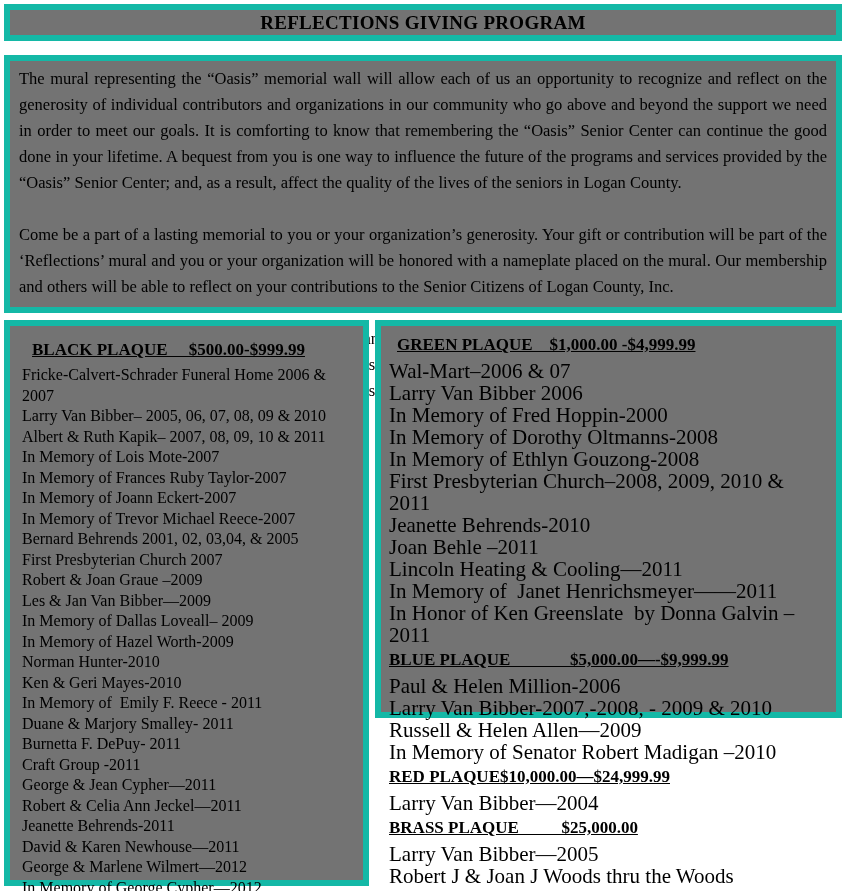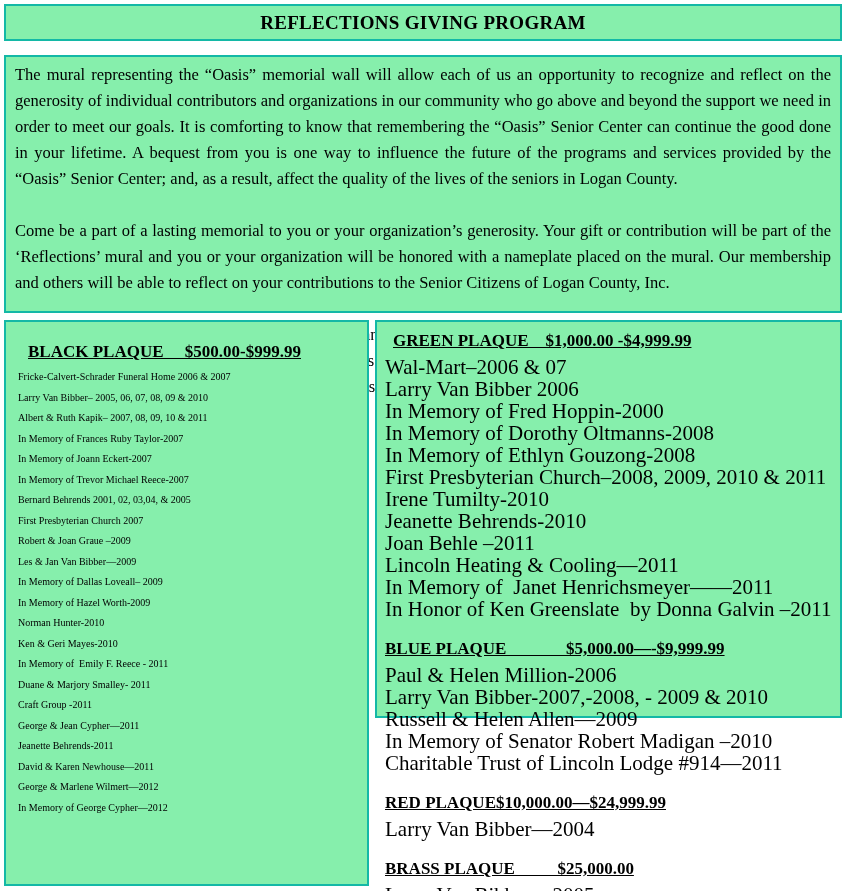--- a/index.html
+++ b/index.html
@@ -7,23 +7,23 @@
     position: relative;
     width: 846px;
     height: 891px;
     background: #ffffff;
     font-family: "Liberation Serif", "DejaVu Serif", serif;
     color: #000000;
     overflow: hidden;
   }
   .box {
     position: absolute;
-    border: 2px solid #14b8a6;
+    border: 6px solid #14b8a6;
     box-sizing: border-box;
-    background: #86efac;
+    background: #737373;
   }
   .title-box {
     top: 4px; left: 4px; width: 838px; height: 37px;
     display: flex; align-items: center; justify-content: center;
   }
   .title-text {
     font-size: 19px;
     font-weight: bold;
     letter-spacing: 0.3px;
     white-space: pre;
@@ -33,39 +33,39 @@
     padding: 5px 9px 16px 9px;
   }
   .intro-box p {
     margin: 0 0 26px 0;
     font-size: 16.5px;
     line-height: 26px;
     text-align: justify;
   }
   .left-box {
     top: 320px; left: 4px; width: 365px; height: 566px;
-    padding: 18px 6px 0 12px;
+    padding: 12px 6px 0 12px;
   }
   .right-box {
     top: 320px; left: 375px; width: 467px; height: 398px;
     padding: 7px 6px 0 8px;
   }
   .plaque-header {
     font-weight: bold;
     text-decoration: underline;
     white-space: pre-wrap;
     font-size: 17px;
     line-height: 24px;
     margin-bottom: 3px;
   }
   .left-box .plaque-header { padding-left: 10px; }
   .right-box .plaque-header.indented { padding-left: 8px; }
-  .right-box .section + .section .plaque-header { margin-top: 17px; }
+  .right-box .section + .section .plaque-header { margin-top: 2px; }
   .left-box .list-item {
-    font-size: 10px;
+    font-size: 16px;
     line-height: 20.5px;
     white-space: pre-wrap;
   }
   .right-box .list-item {
     font-size: 21px;
     line-height: 22px;
     white-space: pre-wrap;
   }
 </style>
 </head>
@@ -82,68 +82,69 @@
     <p>Come be a part of a lasting memorial to you or your organization’s generosity.  Your gift or contribution will be part of the ‘Reflections’ mural and you or your organization will be honored with a nameplate placed on the mural.  Our membership and others will be able to reflect on your  contributions to the Senior Citizens of Logan County, Inc.</p>
     <p>The Reflections Program policy states that an organization’s or individual’s donations during a calendar year will be accumulated to reflect the total donation to the Oasis Senior Center for any one calendar year. If you wish to enroll in a regular giving program with monthly, quarterly or semi-annual donation payments, contact the Executive Director for details.</p>
   </div>
 
   <div class="box left-box">
     <div class="plaque-header">BLACK PLAQUE     $500.00-$999.99</div>
     <div>
         <div class="list-item">Fricke-Calvert-Schrader Funeral Home 2006 &amp; 2007</div>
         <div class="list-item">Larry Van Bibber– 2005, 06, 07, 08, 09 &amp; 2010</div>
         <div class="list-item">Albert &amp; Ruth Kapik– 2007, 08, 09, 10 &amp; 2011</div>
+        <div class="list-item">In Memory of Lois Mote-2007</div>
         <div class="list-item">In Memory of Frances Ruby Taylor-2007</div>
         <div class="list-item">In Memory of Joann Eckert-2007</div>
         <div class="list-item">In Memory of Trevor Michael Reece-2007</div>
         <div class="list-item">Bernard Behrends 2001, 02, 03,04, &amp; 2005</div>
         <div class="list-item">First Presbyterian Church 2007</div>
         <div class="list-item">Robert &amp; Joan Graue –2009</div>
         <div class="list-item">Les &amp; Jan Van Bibber—2009</div>
         <div class="list-item">In Memory of Dallas Loveall– 2009</div>
         <div class="list-item">In Memory of Hazel Worth-2009</div>
         <div class="list-item">Norman Hunter-2010</div>
         <div class="list-item">Ken &amp; Geri Mayes-2010</div>
         <div class="list-item">In Memory of  Emily F. Reece - 2011</div>
         <div class="list-item">Duane &amp; Marjory Smalley- 2011</div>
+        <div class="list-item">Burnetta F. DePuy- 2011</div>
         <div class="list-item">Craft Group -2011</div>
         <div class="list-item">George &amp; Jean Cypher—2011</div>
+        <div class="list-item">Robert &amp; Celia Ann Jeckel—2011</div>
         <div class="list-item">Jeanette Behrends-2011</div>
         <div class="list-item">David &amp; Karen Newhouse—2011</div>
         <div class="list-item">George &amp; Marlene Wilmert—2012</div>
         <div class="list-item">In Memory of George Cypher—2012</div>
       </div>
   </div>
 
   <div class="box right-box">
     <div class="section">
       <div class="plaque-header indented">GREEN PLAQUE    $1,000.00 -$4,999.99</div>
       <div>
           <div class="list-item">Wal-Mart–2006 &amp; 07</div>
           <div class="list-item">Larry Van Bibber 2006</div>
           <div class="list-item">In Memory of Fred Hoppin-2000</div>
           <div class="list-item">In Memory of Dorothy Oltmanns-2008</div>
           <div class="list-item">In Memory of Ethlyn Gouzong-2008</div>
           <div class="list-item">First Presbyterian Church–2008, 2009, 2010 &amp; 2011</div>
-          <div class="list-item">Irene Tumilty-2010</div>
           <div class="list-item">Jeanette Behrends-2010</div>
           <div class="list-item">Joan Behle –2011</div>
           <div class="list-item">Lincoln Heating &amp; Cooling—2011</div>
           <div class="list-item">In Memory of  Janet Henrichsmeyer——2011</div>
           <div class="list-item">In Honor of Ken Greenslate  by Donna Galvin –2011</div>
         </div>
     </div>
     <div class="section">
       <div class="plaque-header">BLUE PLAQUE              $5,000.00—-$9,999.99</div>
       <div>
           <div class="list-item">Paul &amp; Helen Million-2006</div>
           <div class="list-item">Larry Van Bibber-2007,-2008, - 2009 &amp; 2010</div>
           <div class="list-item">Russell &amp; Helen Allen—2009</div>
           <div class="list-item">In Memory of Senator Robert Madigan –2010</div>
-          <div class="list-item">Charitable Trust of Lincoln Lodge #914—2011</div>
         </div>
     </div>
     <div class="section">
       <div class="plaque-header">RED PLAQUE$10,000.00—$24,999.99</div>
       <div>
           <div class="list-item">Larry Van Bibber—2004</div>
         </div>
     </div>
     <div class="section">
       <div class="plaque-header">BRASS PLAQUE          $25,000.00</div>

